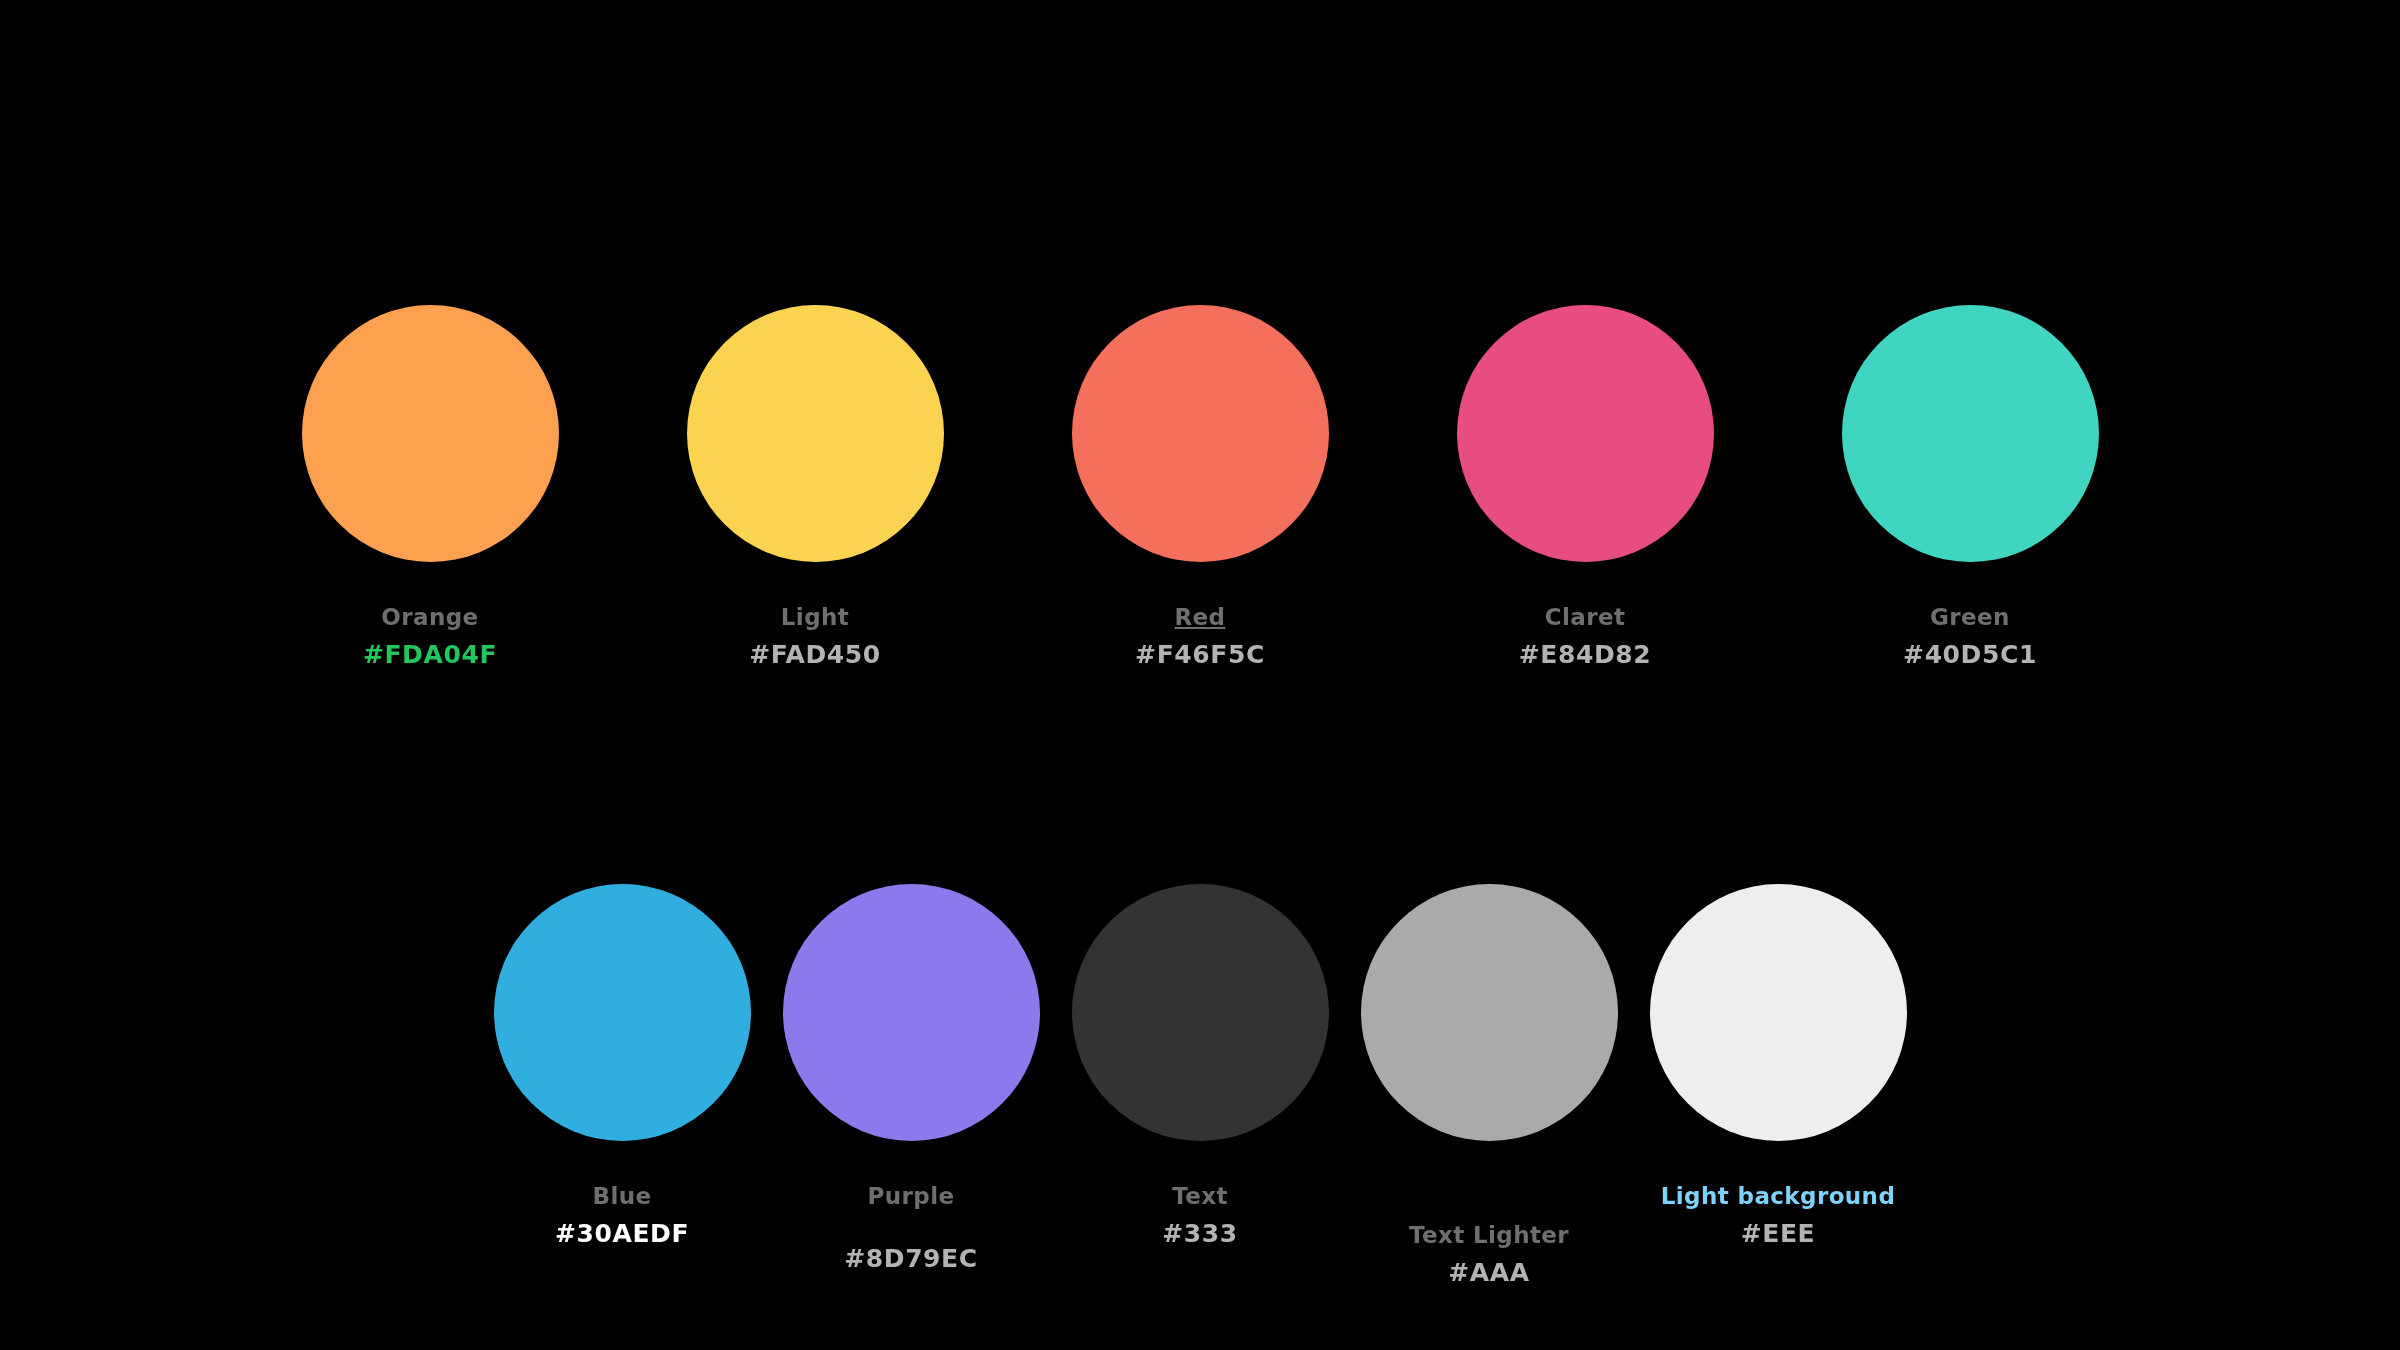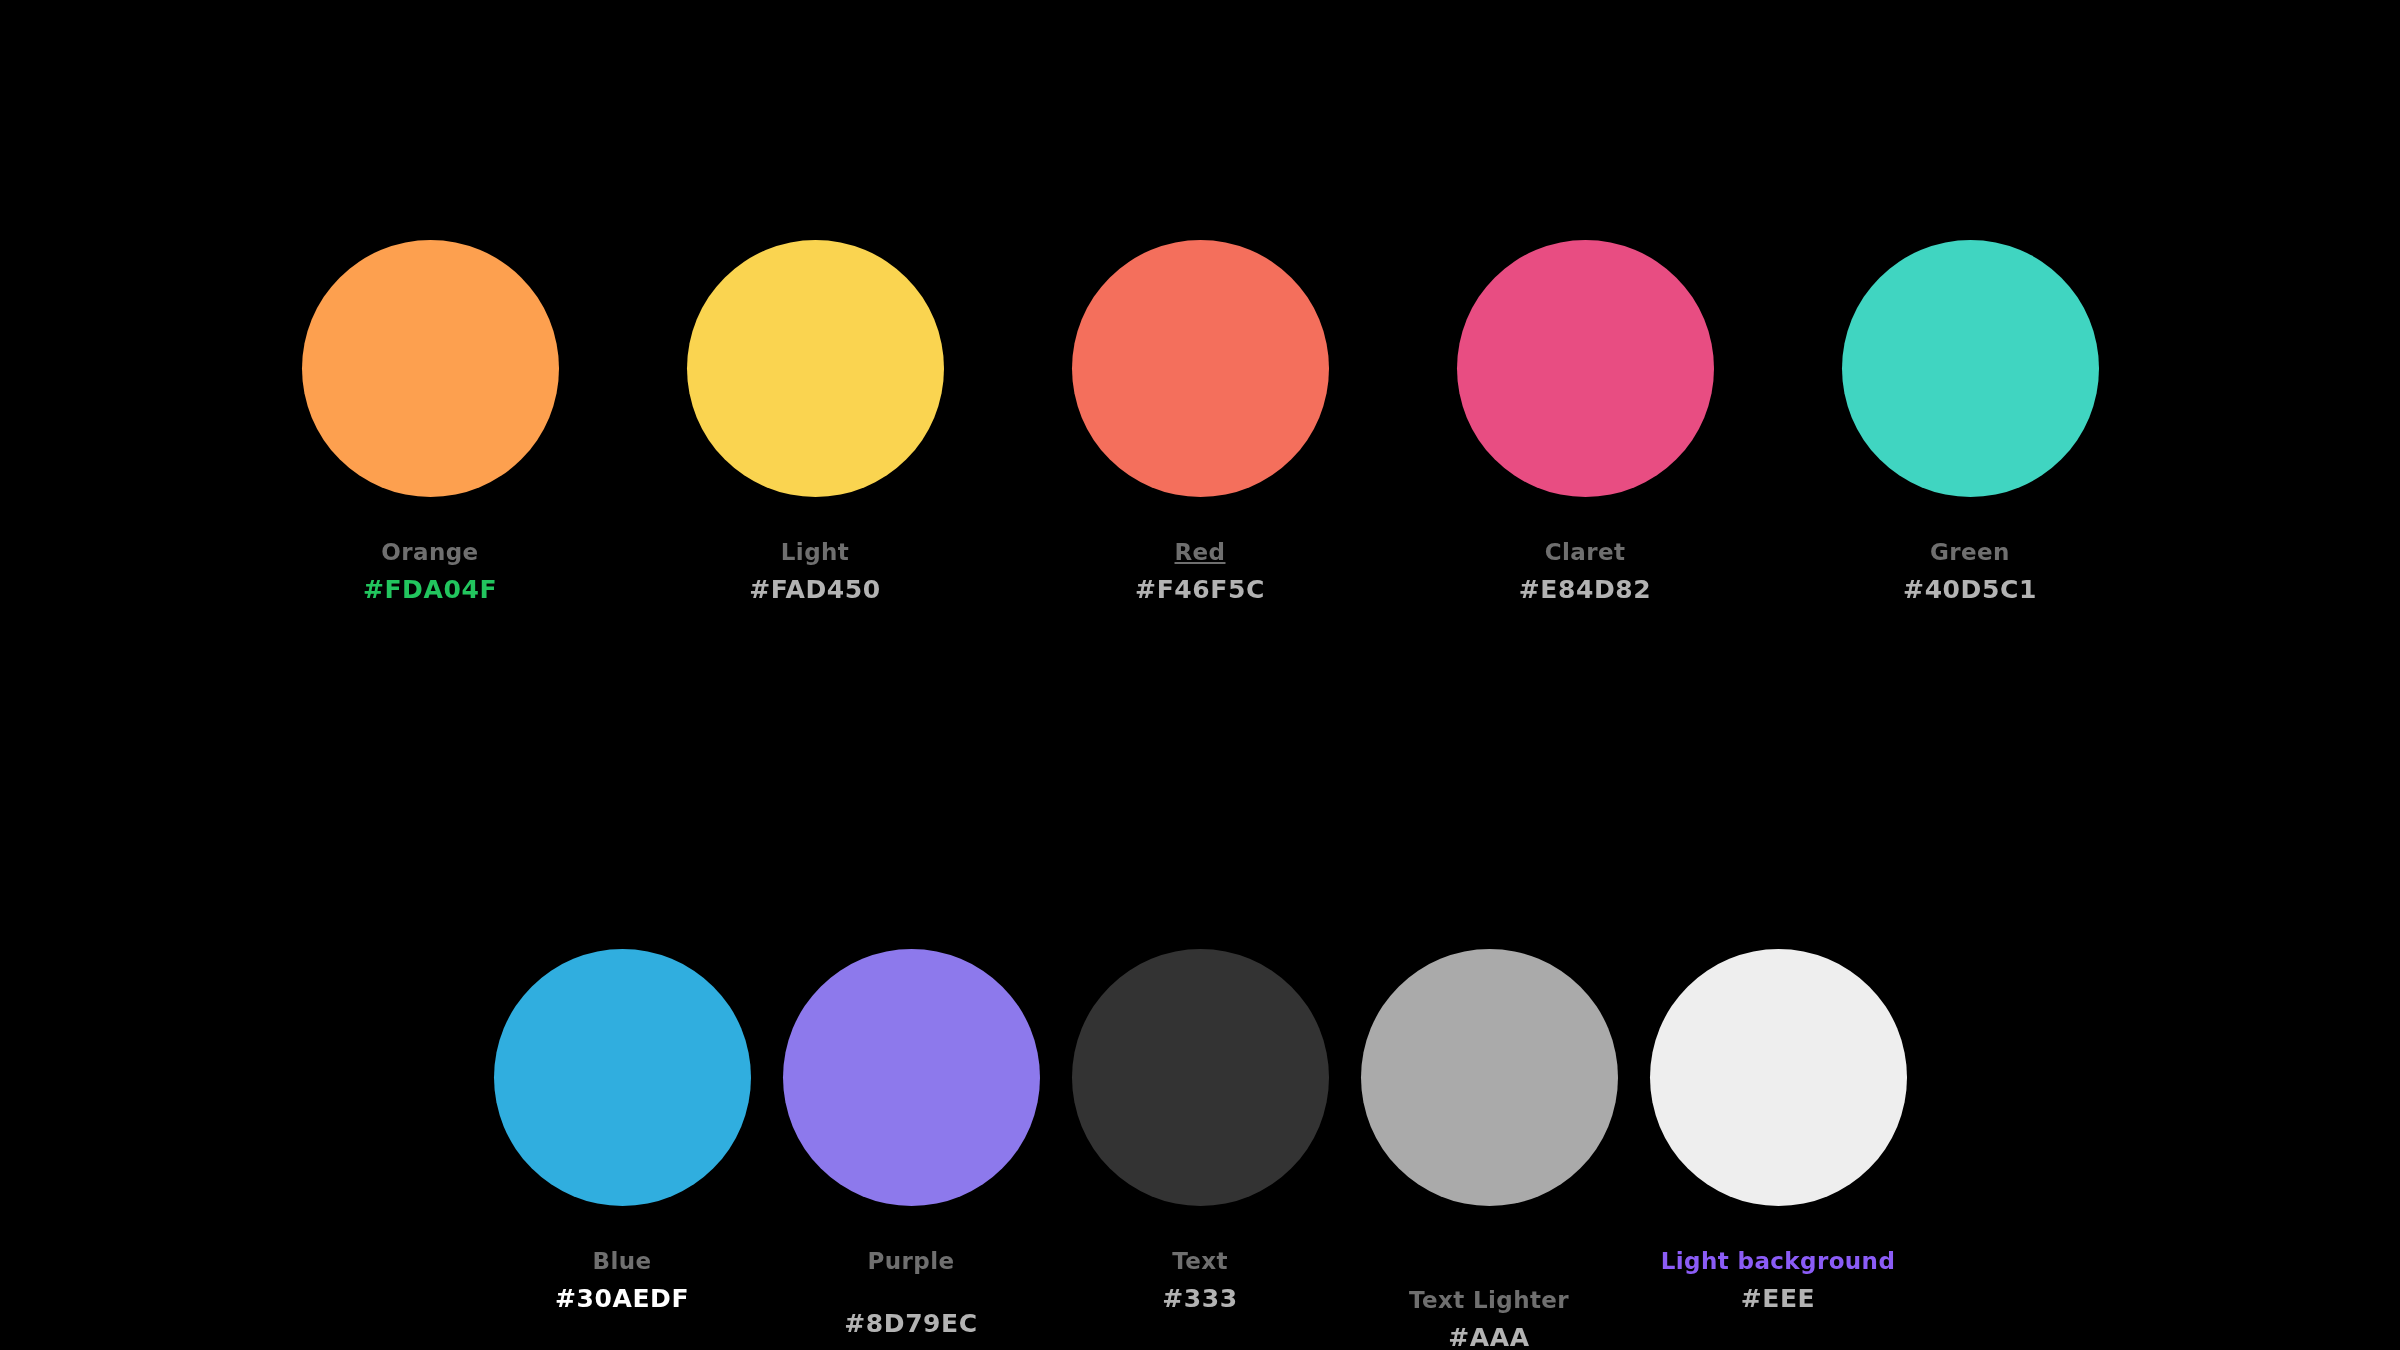--- a/index.html
+++ b/index.html
@@ -17,21 +17,21 @@
   }
 
   #palette-board {
     position: relative;
     width: 2400px;
     height: 1350px;
     background: #000000;
     box-sizing: border-box;
     display: flex;
     flex-direction: column;
-    justify-content: space-between;
+    justify-content: center;
     align-items: center;
     padding-top: 240px;
   }
 
   .swatch-row {
     display: flex;
     flex-direction: row;
     justify-content: center;
     align-items: flex-start;
     width: 2400px;
@@ -163,20 +163,20 @@
       <div class="swatch-circle" style="background: rgb(170, 170, 170);"></div>
       <div class="swatch-meta">
         <span class="swatch-name" style="color: rgb(111, 111, 111); margin-top: 39px;">Text Lighter</span>
         <span class="swatch-hex" style="color: rgb(179, 179, 179);">#AAA</span>
       </div>
     </div>
 
     <div class="swatch">
       <div class="swatch-circle" style="background: rgb(238, 238, 238);"></div>
       <div class="swatch-meta">
-        <span class="swatch-name" style="color: #8b5cf6;">Light background</span>
+        <span class="swatch-name" style="color: #7dd3fc;">Light background</span>
         <span class="swatch-hex" style="color: rgb(179, 179, 179);">#EEE</span>
       </div>
     </div>
 
   </div>
 
 </div>
 
 </body></html>

